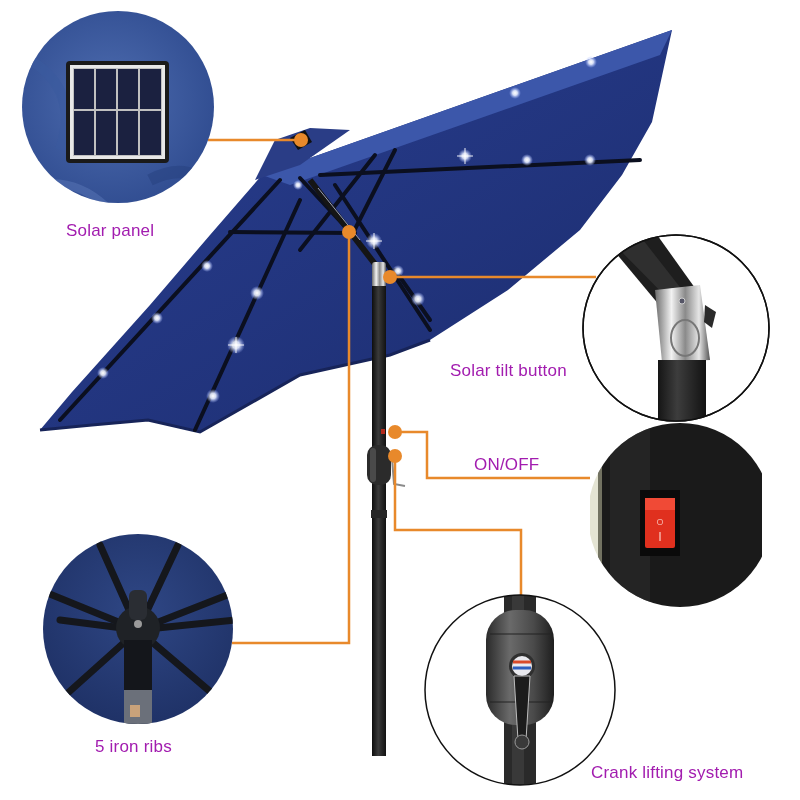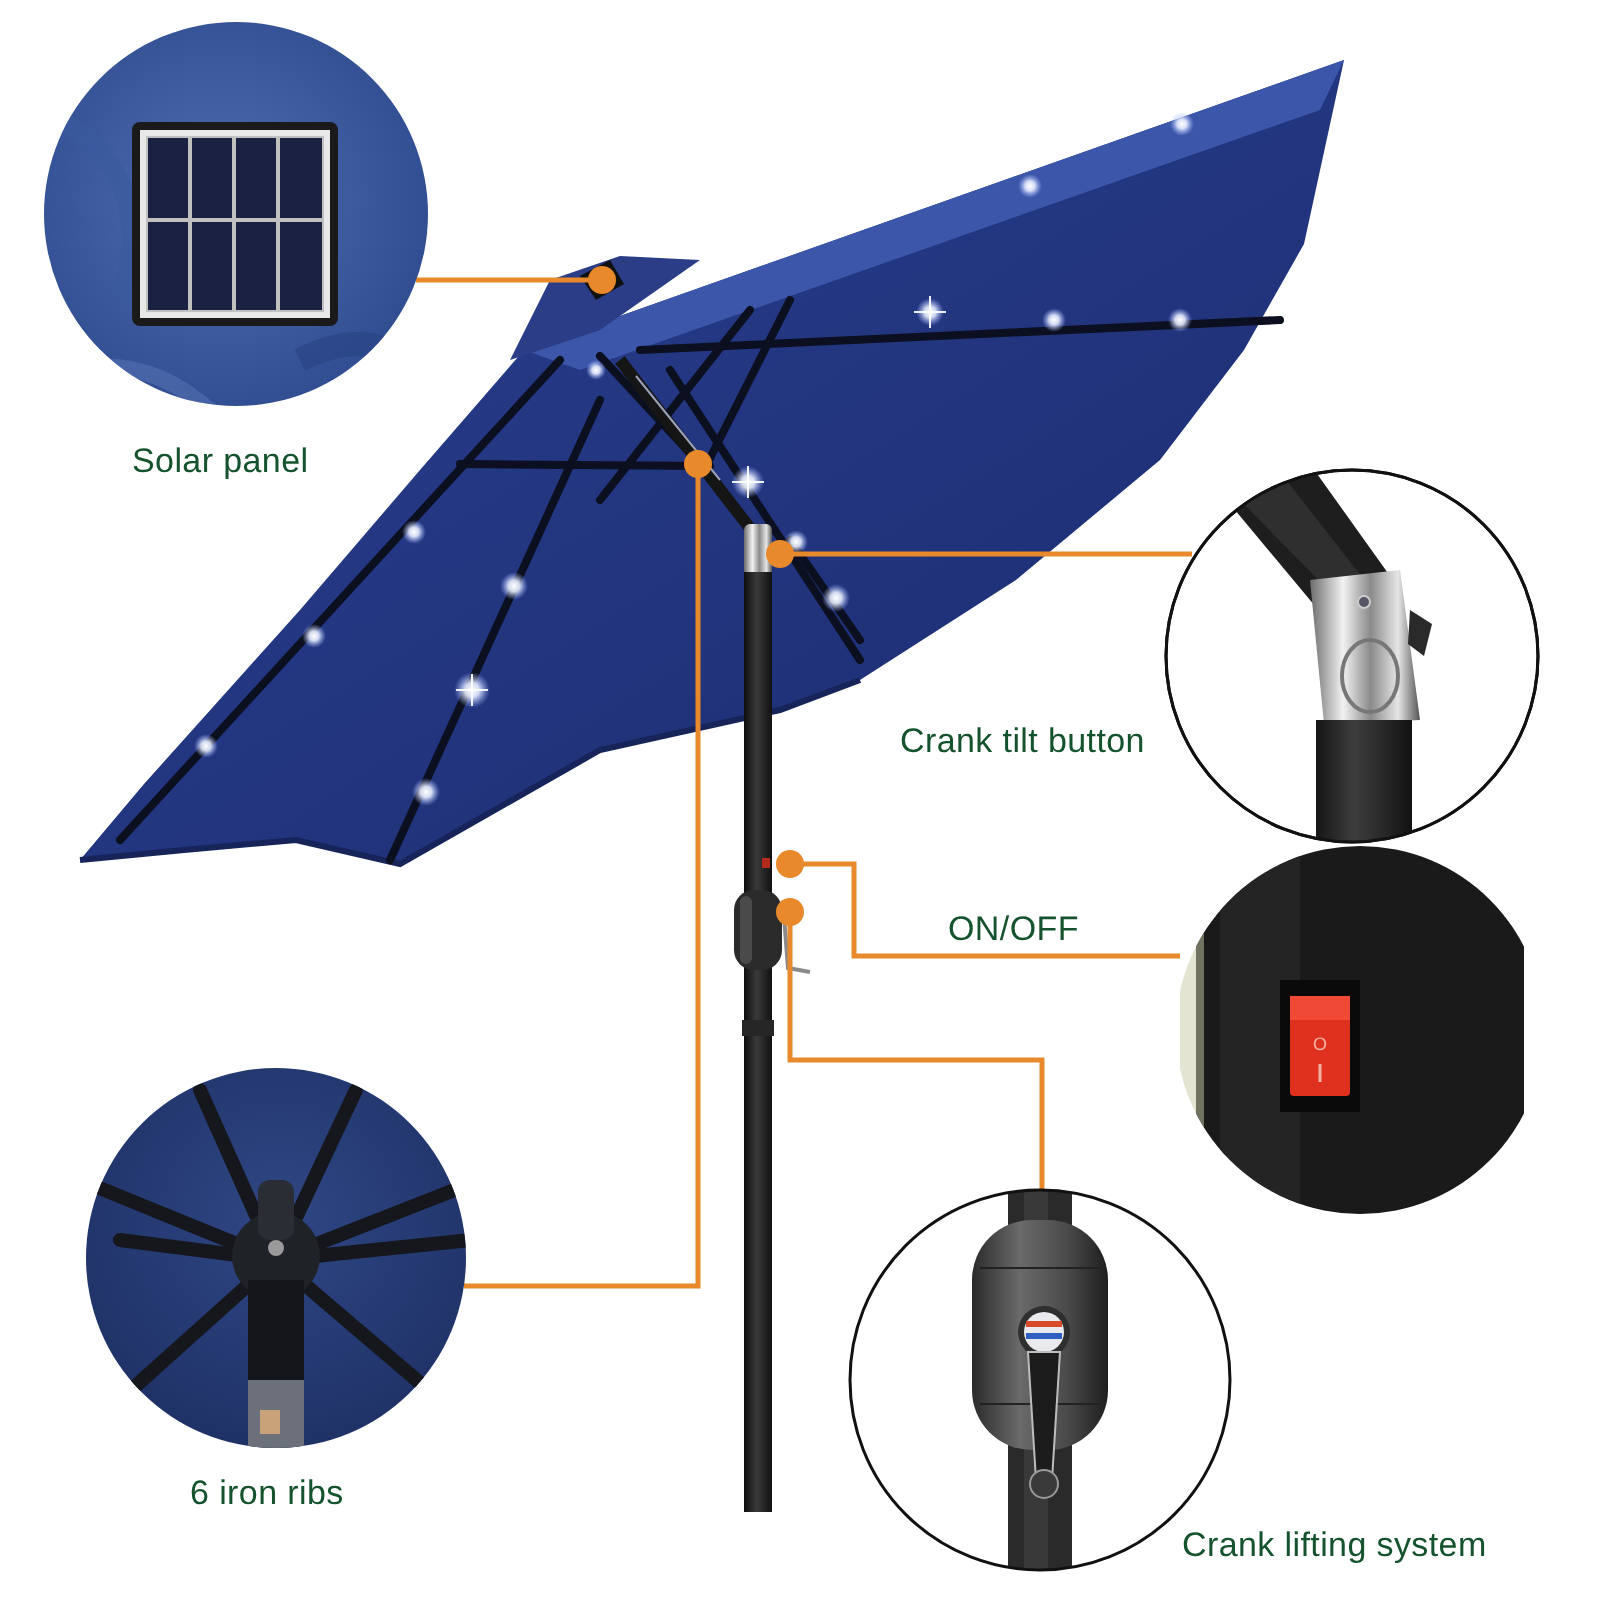--- a/index.html
+++ b/index.html
@@ -1,19 +1,19 @@
 <!DOCTYPE html>
 <html><head>
   <meta charset="utf-8">
   <style>
     html, body { margin: 0; padding: 0; background: #ffffff; }
     body { width: 800px; height: 800px; position: relative; overflow: hidden;
            font-family: "Liberation Sans", sans-serif; }
     #scene { position: absolute; left: 0; top: 0; width: 800px; height: 800px; }
-    .label { position: absolute; font-size: 17px; color: #14532d; white-space: nowrap;
+    .label { position: absolute; font-size: 17px; color: #a21caf; white-space: nowrap;
              font-family: "Liberation Sans", sans-serif; letter-spacing: 0.2px; }
   </style>
 </head>
 <body>
 
 <svg id="scene" viewBox="0 0 800 800" xmlns="http://www.w3.org/2000/svg">
   <defs>
     <radialGradient id="ledGlow" cx="50%" cy="50%" r="50%">
       <stop offset="0%" stop-color="#ffffff" stop-opacity="1"></stop>
       <stop offset="40%" stop-color="#e8eeff" stop-opacity="0.9"></stop>
@@ -250,16 +250,16 @@
       <path d="M 513 662 L 531 662" stroke="#d94a2a" stroke-width="3"></path>
       <path d="M 513 668 L 531 668" stroke="#2f5fbf" stroke-width="3"></path>
       <path d="M 514 676 L 530 676 L 526 740 L 518 740 Z" fill="#1c1c1c" stroke="#bdbdbd" stroke-width="1"></path>
       <circle cx="522" cy="742" r="7" fill="#3a3a3a" stroke="#999"></circle>
     </g>
     <circle cx="520" cy="690" r="95" fill="none" stroke="#111" stroke-width="1.5"></circle>
   </g>
 </svg>
 
 <div class="label" style="left:66px; top:221px;">Solar panel</div>
-<div class="label" style="left:450px; top:361px;">Crank tilt button</div>
+<div class="label" style="left:450px; top:361px;">Solar tilt button</div>
 <div class="label" style="left:474px; top:455px;">ON/OFF</div>
-<div class="label" style="left:95px; top:737px;">6 iron ribs</div>
+<div class="label" style="left:95px; top:737px;">5 iron ribs</div>
 <div class="label" style="left:591px; top:763px;">Crank lifting system</div>
 
 </body></html>

